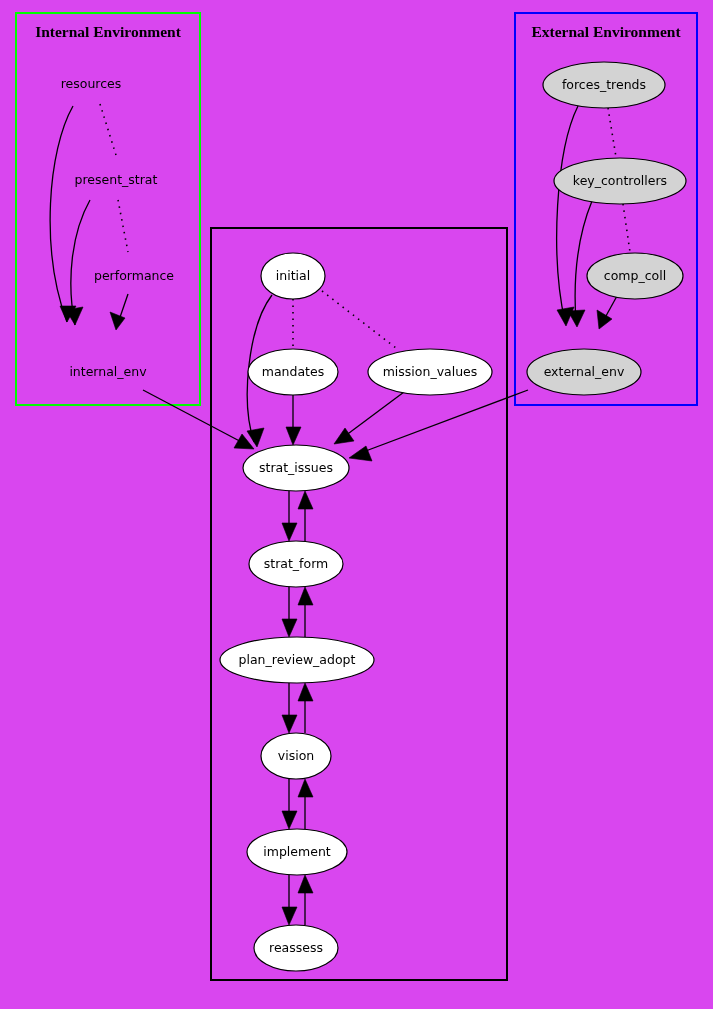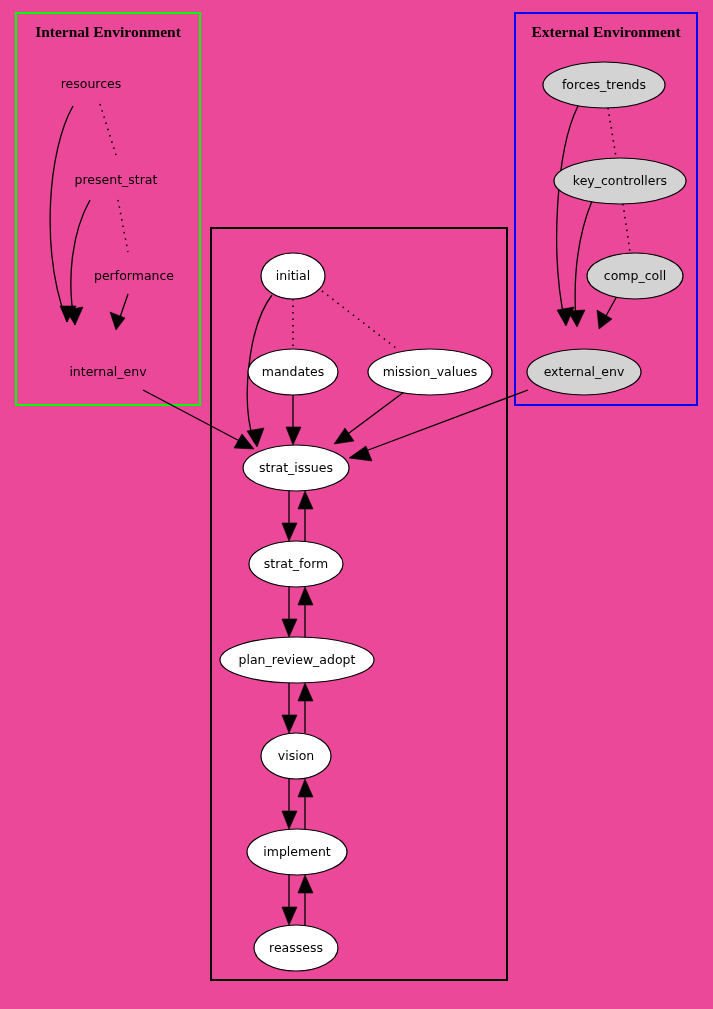--- a/index.html
+++ b/index.html
@@ -8,21 +8,21 @@
     padding: 0;
     background: #ffffff;
   }
   body {
     font-family: "DejaVu Sans", sans-serif;
   }
   #diagram-root {
     position: relative;
     width: 713px;
     height: 1009px;
-    background: #ec4899;
+    background: #d946ef;
     overflow: hidden;
   }
   svg#graph-svg {
     display: block;
     width: 713px;
     height: 1009px;
   }
   .cluster-box {
     fill: none;
     stroke-width: 2;

